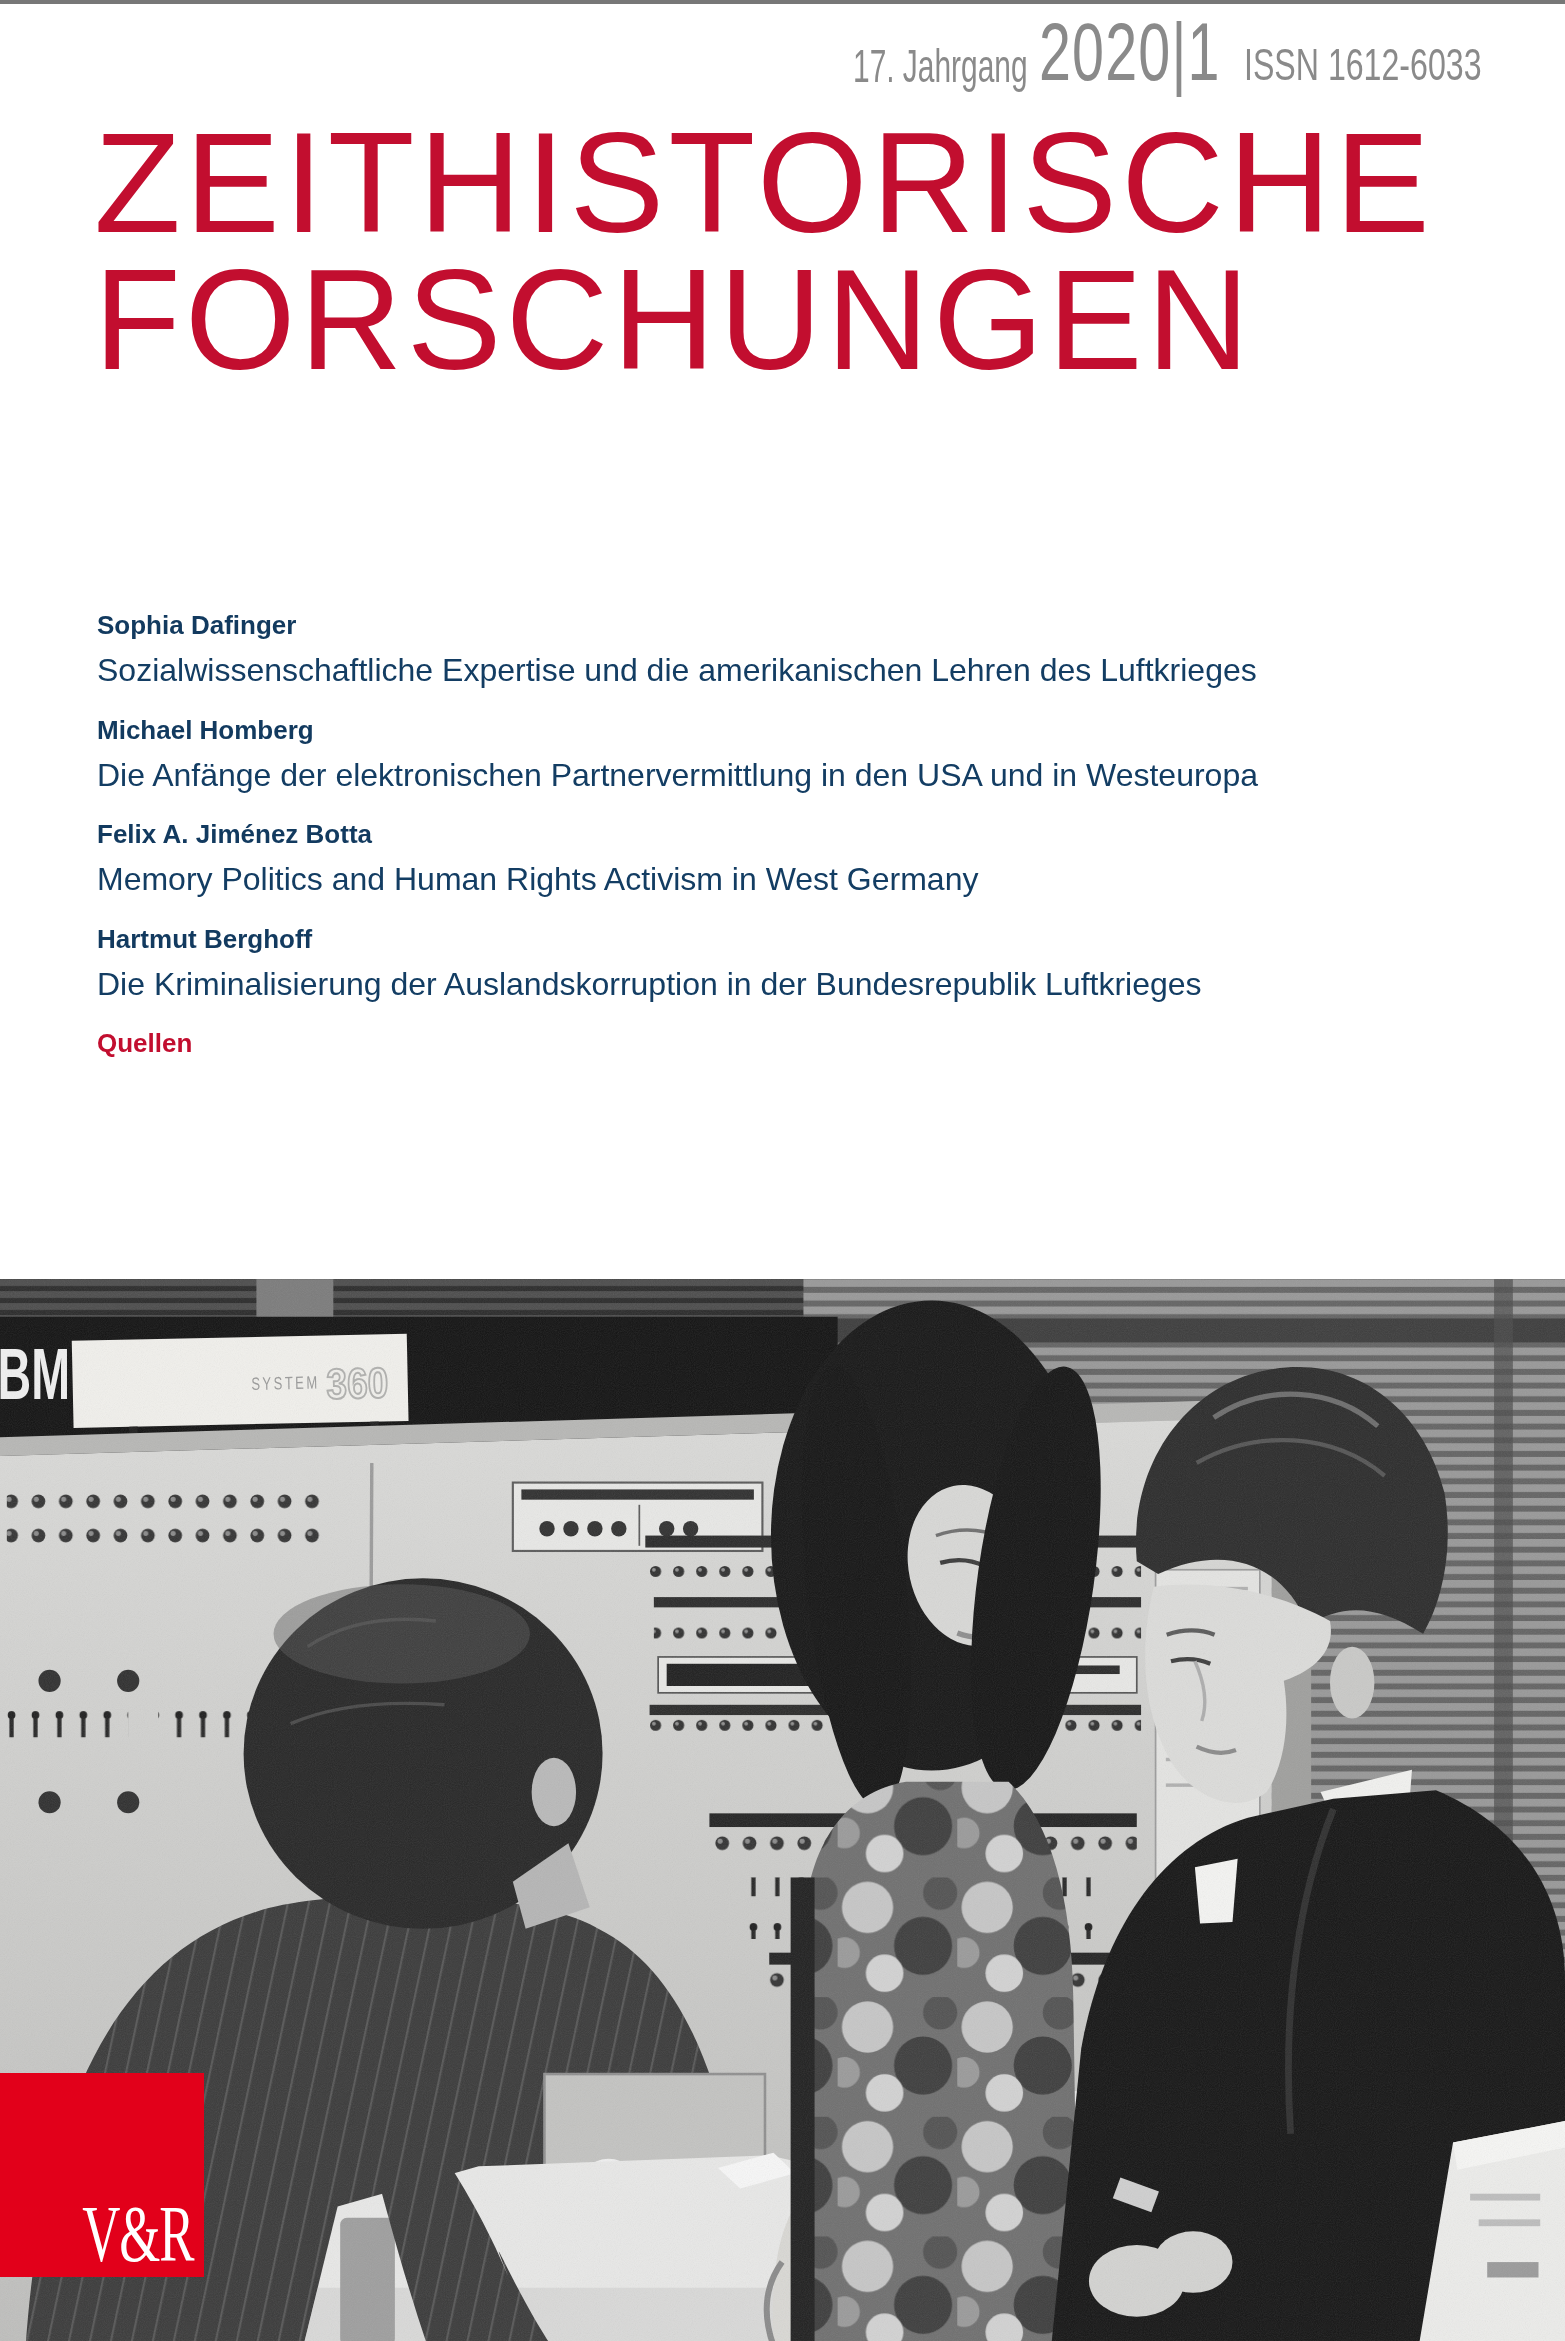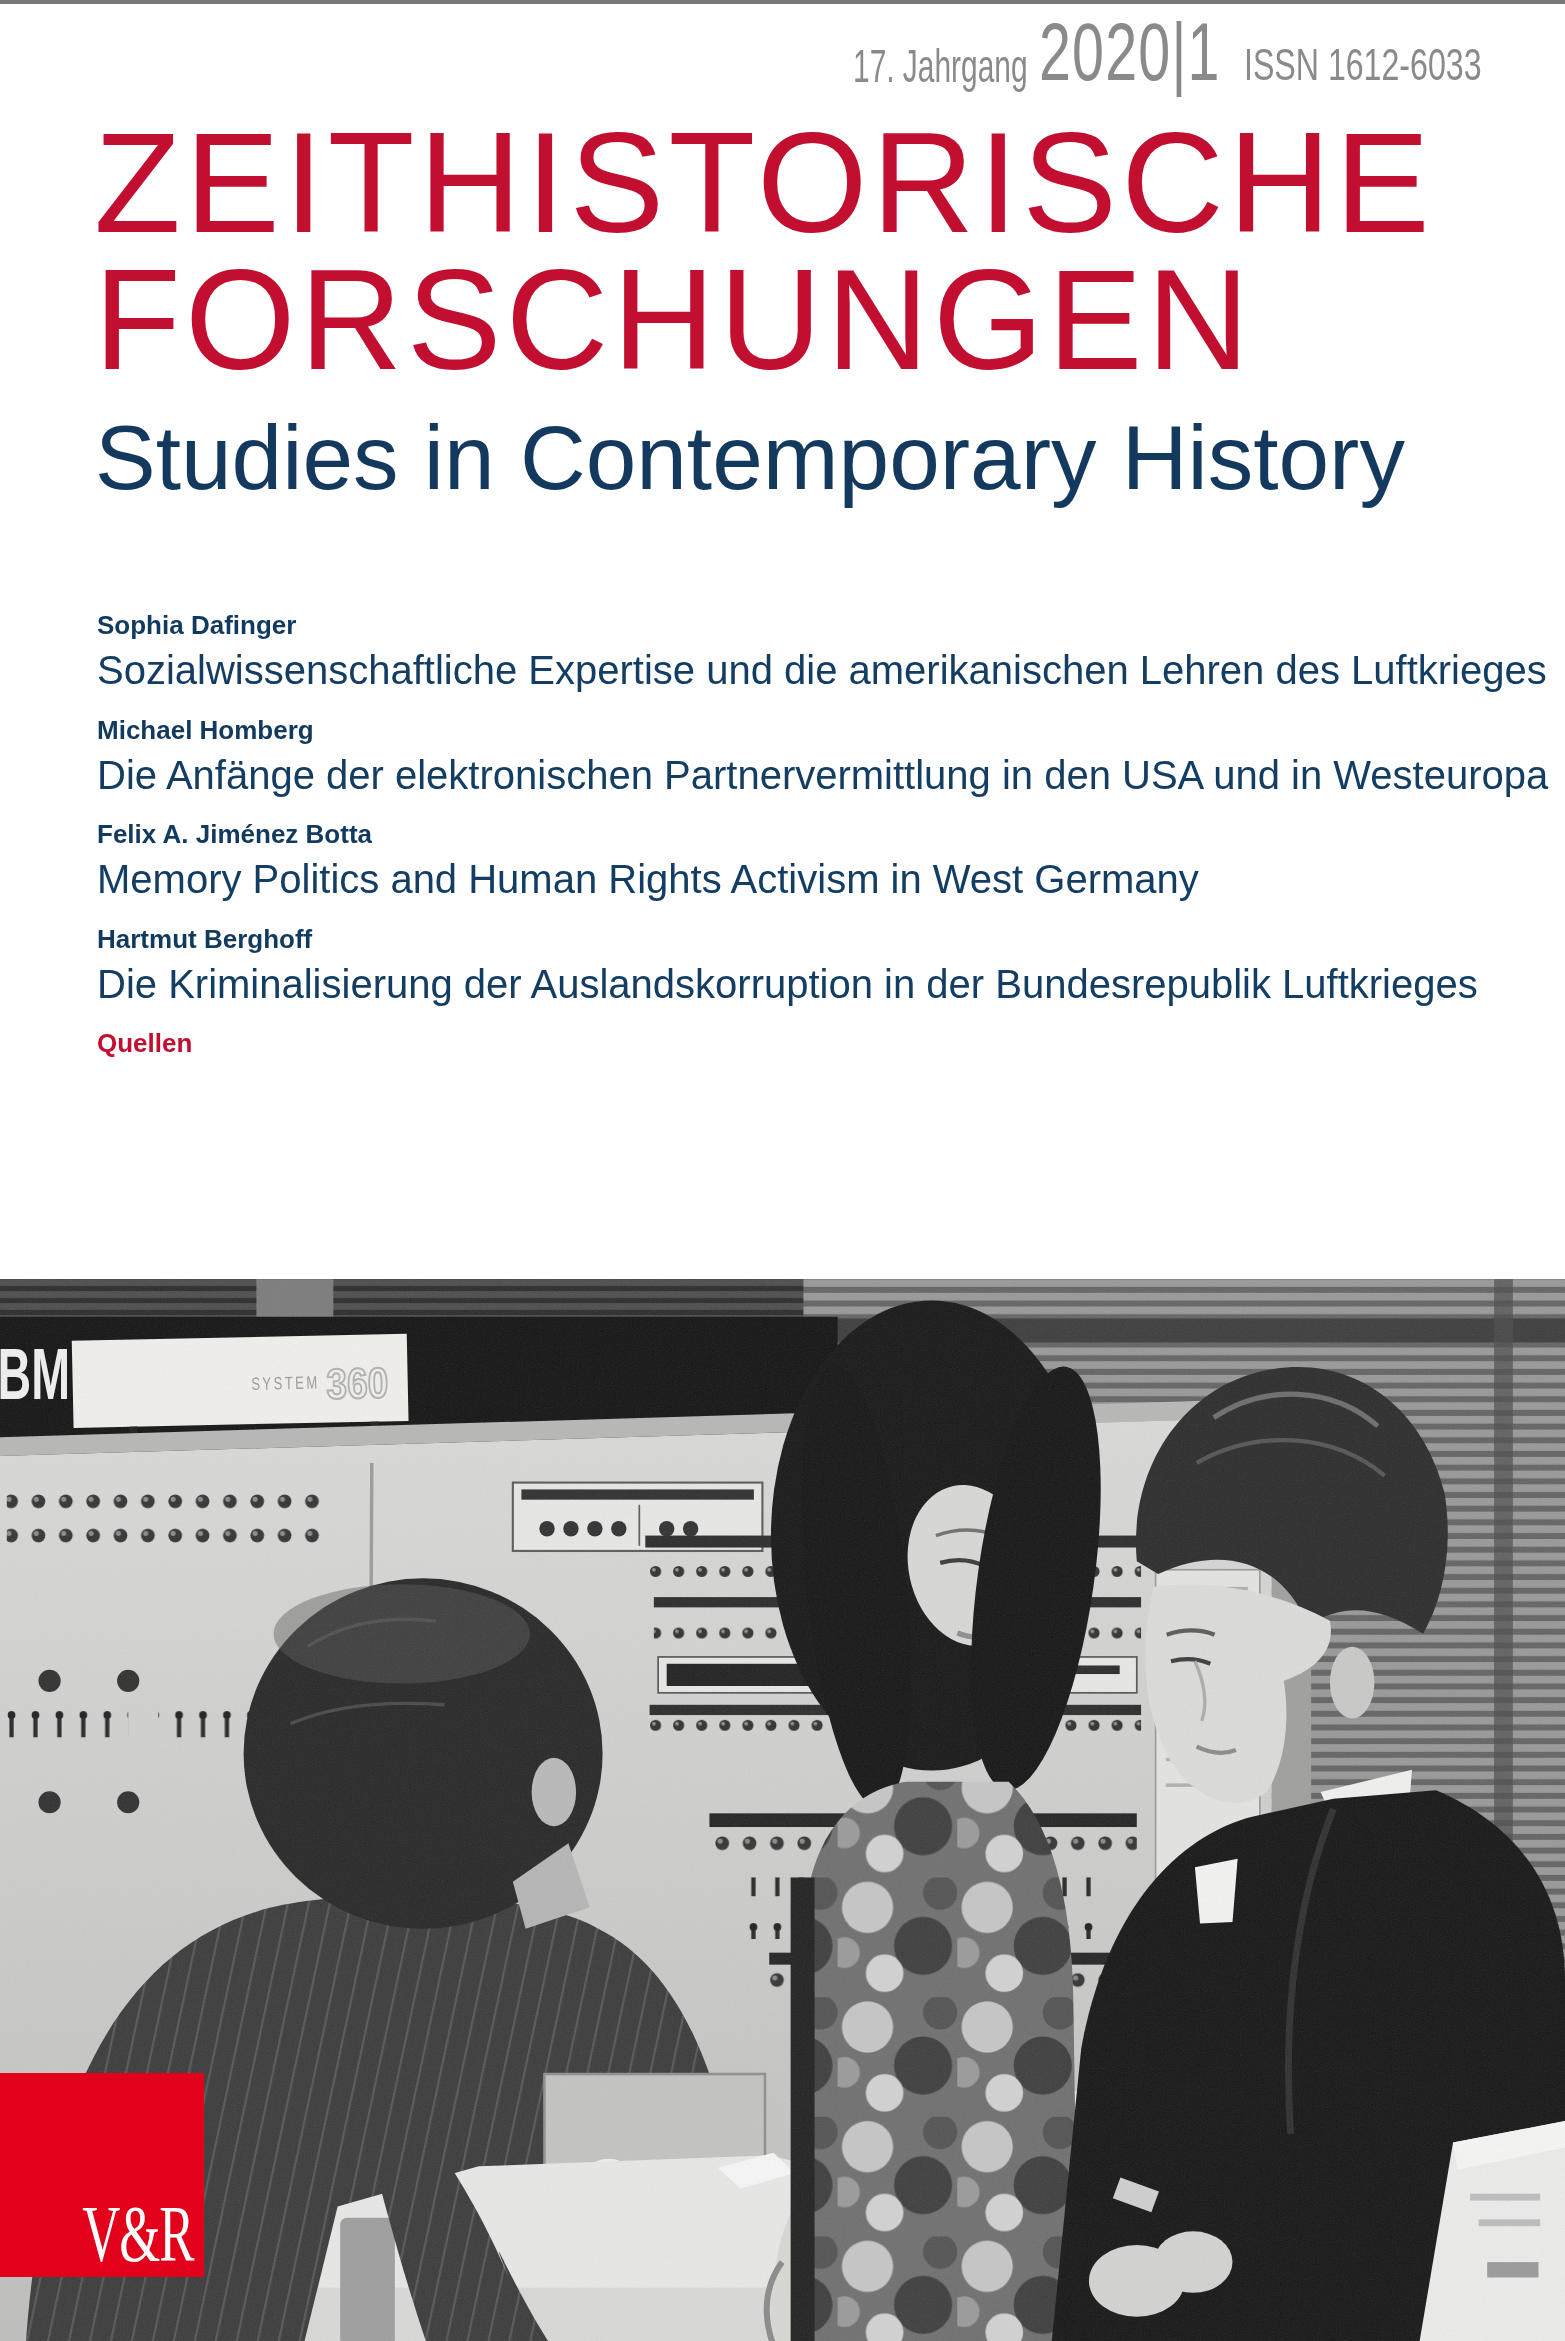--- a/index.html
+++ b/index.html
@@ -13,21 +13,21 @@
   .m-issue{left:1039px;top:6.8px;  font-size:82px; letter-spacing:1.7px; transform:scaleX(.70);transform-origin:left top;}
   .m-issn {left:1244px;top:39px; font-size:44px; transform:scaleX(.73);transform-origin:left top;}
   
   .title-line{position:absolute;left:94px;line-height:1;font-size:142px;letter-spacing:4.3px;color:#c20e2f;white-space:nowrap;}
   .t1{top:108px;} .t2{top:245px;}
   .subtitle{position:absolute;left:95px;top:408px;line-height:1;font-size:91px;color:#14395e;white-space:nowrap;}
   
   .toc{position:absolute;left:97px;top:599px;width:1368px;}
   .toc-entry{margin-bottom:14.5px;}
   .toc-name{font-size:26px;line-height:45px;font-weight:700;color:#123a5f;white-space:nowrap;}
-  .toc-title{font-size:40px;line-height:45px;color:#133d63;white-space:nowrap;}
+  .toc-title{font-size:32px;line-height:45px;color:#133d63;white-space:nowrap;}
   
   .photo{position:absolute;left:0;top:1275px;width:1565px;height:1067px;}
   .photo svg{display:block;}
   
   .vr-logo{
     position:absolute;left:0;top:2069px;width:204px;height:204px;background:#e2001a;
     display:flex;align-items:flex-end;justify-content:flex-end;padding:0 10.3px 5.1px 0;box-sizing:border-box;
   }
   .vr-logo span{
     font-family:"Liberation Serif",serif;color:#ffffff;font-size:80px;line-height:.95;
@@ -40,21 +40,20 @@
 <div class="page">
 
   <div class="masthead">
     <span class="m-vol">17. Jahrgang</span>
     <span class="m-issue">2020|1</span>
     <span class="m-issn">ISSN 1612-6033</span>
   </div>
 
   <div class="title-line t1">ZEITHISTORISCHE</div>
   <div class="title-line t2">FORSCHUNGEN</div>
-  <div class="subtitle">Studies in Contemporary History</div>
 
   <div class="toc">
       <div class="toc-entry">
         <div class="toc-name" style="color: rgb(18, 58, 95);">Sophia Dafinger</div>
         <div class="toc-title">Sozialwissenschaftliche Expertise und die amerikanischen Lehren des Luftkrieges</div>
       </div>
       <div class="toc-entry">
         <div class="toc-name" style="color: rgb(18, 58, 95);">Michael Homberg</div>
         <div class="toc-title">Die Anfänge der elektronischen Partnervermittlung in den USA und in Westeuropa</div>
       </div>

